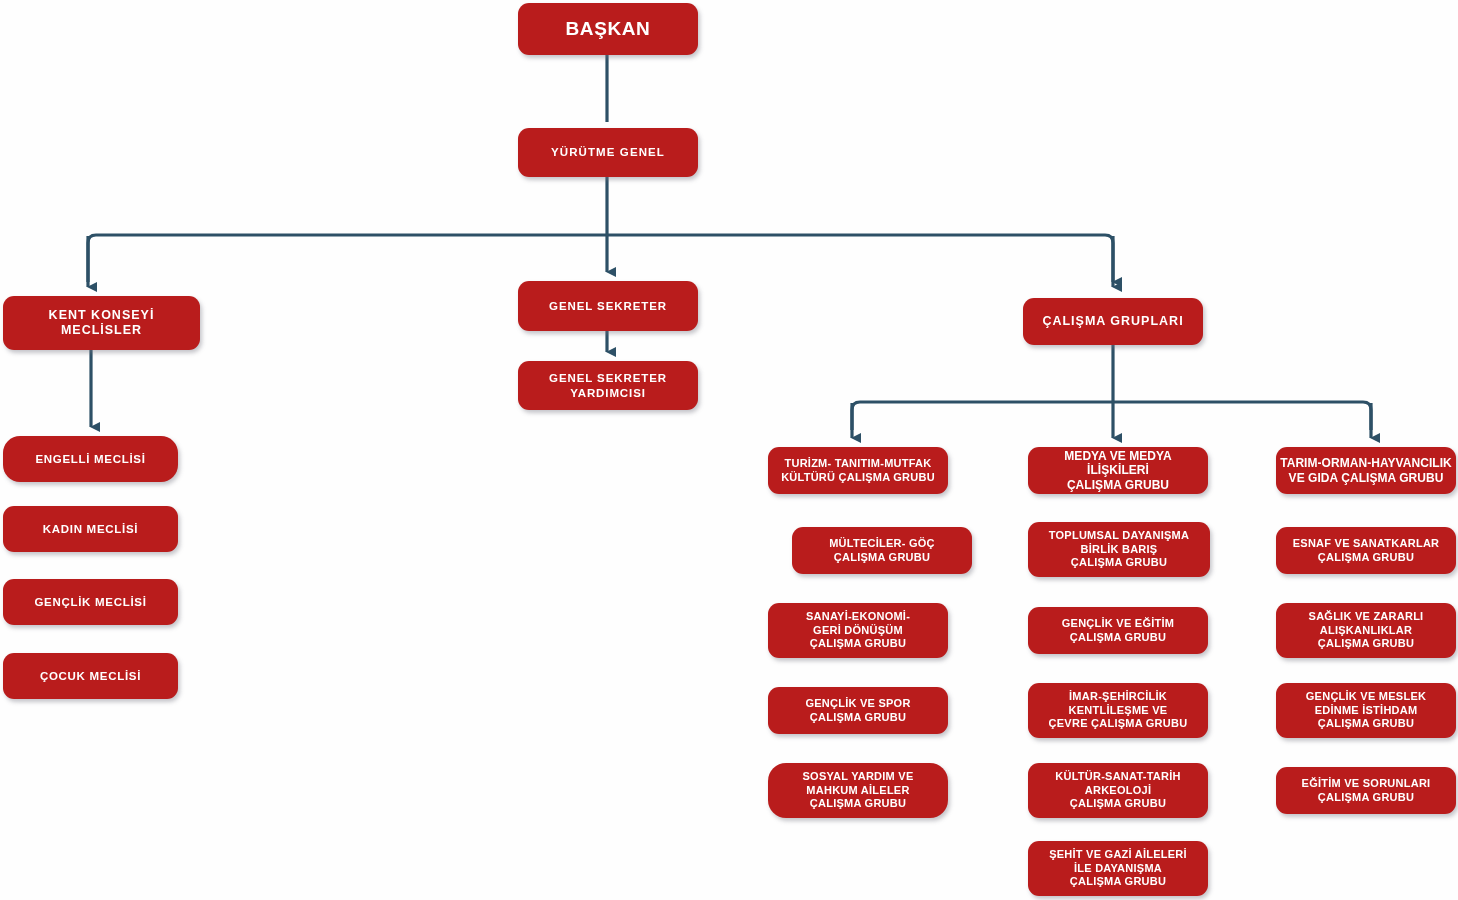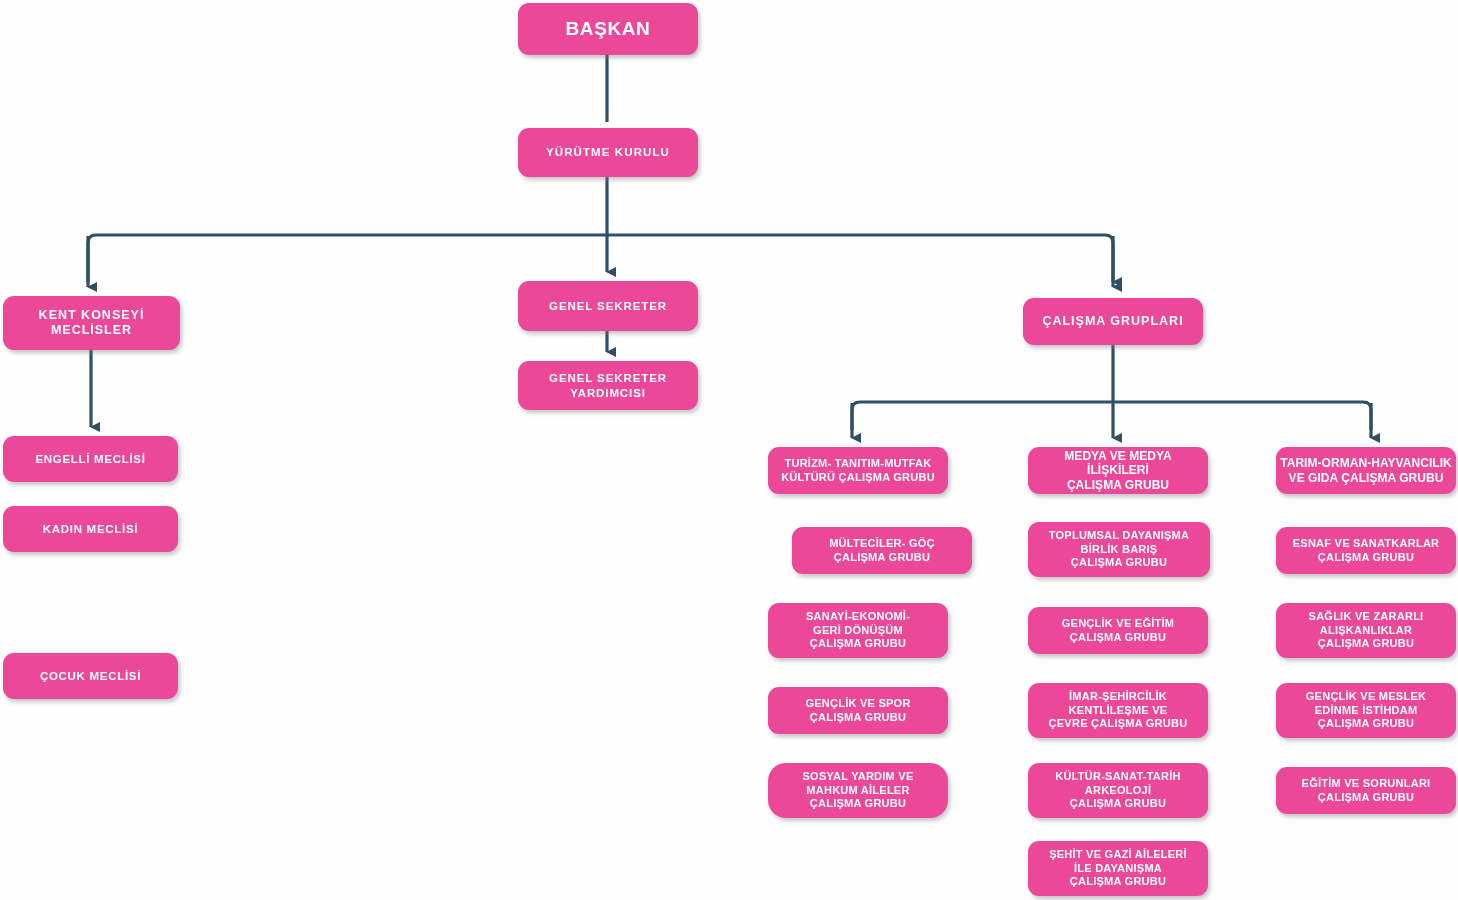--- a/index.html
+++ b/index.html
@@ -22,21 +22,21 @@
     position: absolute;
     left: 0;
     top: 0;
     width: 1458px;
     height: 900px;
     pointer-events: none;
   }
   .node {
     position: absolute;
     box-sizing: border-box;
-    background: #ec4899;
+    background: #b91c1c;
     color: #ffffff;
     border-radius: 11px;
     display: flex;
     align-items: center;
     justify-content: center;
     text-align: center;
     font-weight: bold;
     letter-spacing: 0.2px;
     line-height: 1.22;
     box-shadow: 2px 3px 4px rgba(120,120,130,0.42);
@@ -106,34 +106,35 @@
       <path d="M1113,345 L1113,402"></path>
       <path d="M852,430 L852,410 Q852,402 860,402 L1363,402 Q1371,402 1371,410 L1371,430"></path>
       <path d="M852,403 L852,438" marker-end="url(#arrowdown)"></path>
       <path d="M1113,402 L1113,438" marker-end="url(#arrowdown)"></path>
       <path d="M1371,403 L1371,438" marker-end="url(#arrowdown)"></path>
     </g>
   </svg>
 
   <div class="node root" style="left:518px; top:3px; width:180px; height:52px;">BAŞKAN</div>
 
-  <div class="node level2" style="left:518px; top:128px; width:180px; height:49px;">YÜRÜTME KURULU</div>
+  <div class="node level2" style="left:518px; top:128px; width:180px; height:49px;">YÜRÜTME GENEL</div>
 
-  <div class="node branch" style="left:3px; top:296px; width:177px; height:54px;">KENT KONSEYİ
+  <div class="node branch" style="left:3px; top:296px; width:197px; height:54px;">KENT KONSEYİ
 MECLİSLER</div>
 
   <div class="node level3" style="left:518px; top:281px; width:180px; height:50px;">GENEL  SEKRETER</div>
 
   <div class="node level3" style="left:518px; top:361px; width:180px; height:49px;">GENEL  SEKRETER
 YARDIMCISI</div>
 
   <div class="node branch" style="left:1023px; top:298px; width:180px; height:47px;">ÇALIŞMA GRUPLARI</div>
 
-  <div class="node council" style="left:3px; top:436px; width:175px; height:46px;">ENGELLİ MECLİSİ</div>
+  <div class="node council" style="left:3px; top:436px; width:175px; height:46px;border-radius:17px;">ENGELLİ MECLİSİ</div>
   <div class="node council" style="left:3px; top:506px; width:175px; height:46px;">KADIN MECLİSİ</div>
+  <div class="node council" style="left:3px; top:579px; width:175px; height:46px;">GENÇLİK MECLİSİ</div>
   <div class="node council" style="left:3px; top:653px; width:175px; height:46px;">ÇOCUK MECLİSİ</div>
 
   <div class="node group" style="left:768px; top:447px; width:180px; height:47px;">TURİZM- TANITIM-MUTFAK
 KÜLTÜRÜ ÇALIŞMA GRUBU</div>
   <div class="node group" style="left:768px; top:527px; width:180px; height:47px;margin-left:24px;">MÜLTECİLER- GÖÇ
 ÇALIŞMA GRUBU</div>
   <div class="node group" style="left:768px; top:603px; width:180px; height:55px;">SANAYİ-EKONOMİ-
 GERİ DÖNÜŞÜM
 ÇALIŞMA GRUBU</div>
   <div class="node group" style="left:768px; top:687px; width:180px; height:47px;">GENÇLİK VE SPOR

